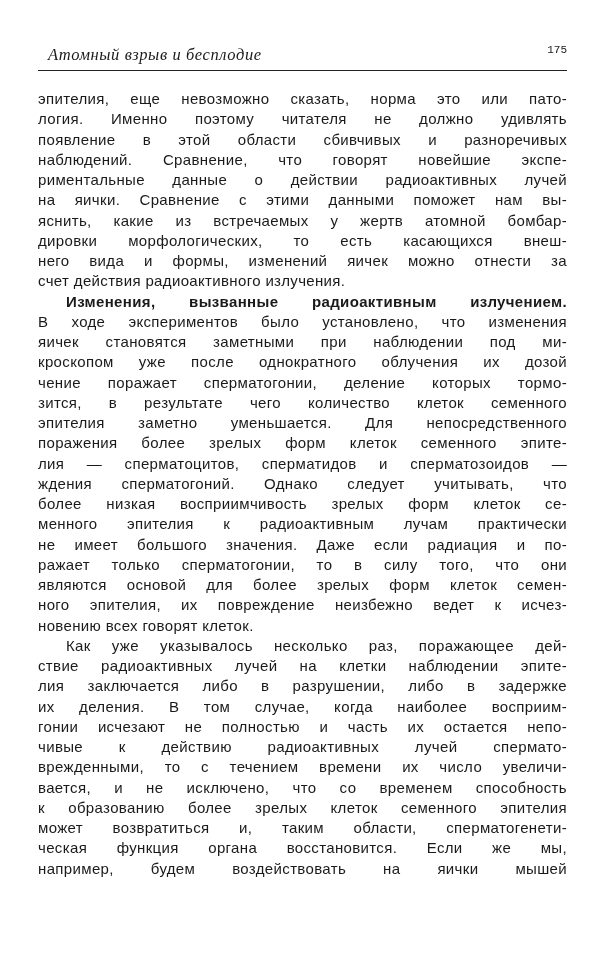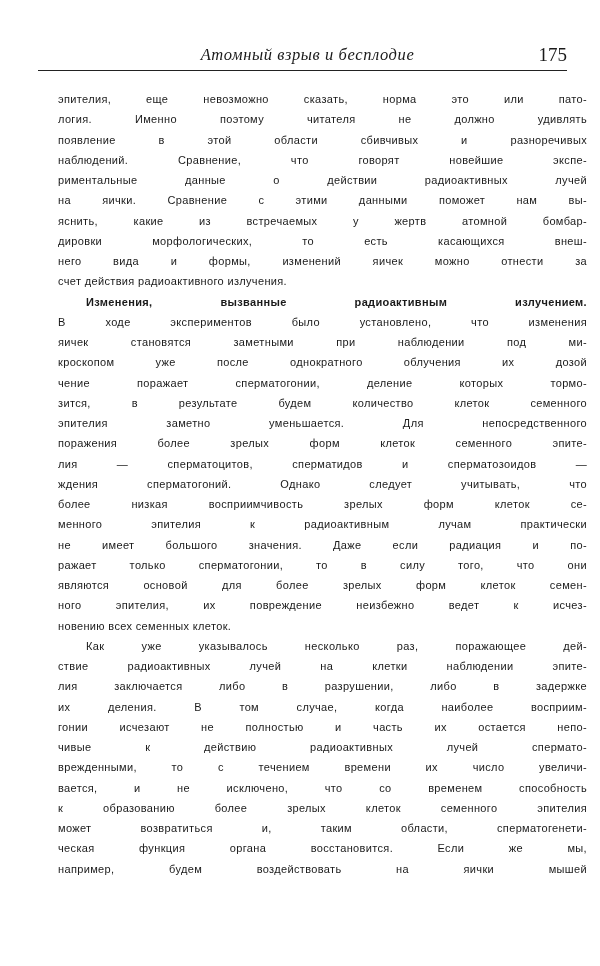--- a/index.html
+++ b/index.html
@@ -6,34 +6,34 @@
   body {
     width: 600px; height: 966px; position: relative; overflow: hidden;
     font-family: "Liberation Sans", "DejaVu Sans", sans-serif;
     color: #1a1a1a;
   }
   .running-head {
     position: absolute; left: 38px; top: 42px; width: 529px; height: 28px;
     border-bottom: 1.5px solid #222;
   }
   .running-title {
-    position: absolute; left: 0; right: 0; top: 3px; text-align: center;
+    position: absolute; left: 0; right: 0; top: 3px; 
     font-family: "Liberation Serif", "DejaVu Serif", serif;
     font-style: italic; font-size: 16.5px; letter-spacing: 0.6px;
     padding-left: 10px;
   }
   .page-number {
     position: absolute; right: 0; top: 2px;
-    font-family: Liberation Serif, serif;
-    font-size: 19px;
+    font-family: Liberation Mono, monospace;
+    font-size: 11px;
     margin-left: 44px;
   }
   .body-text {
     position: absolute; left: 38px; top: 89px; width: 529px;
-    font-size: 11px; line-height: 20.25px; letter-spacing: 0.35px; margin-left: 20px;
+    font-size: 15px; line-height: 20.25px; letter-spacing: 0.35px;
   }
   .line {
     display: block; height: 20.25px; white-space: nowrap;
     text-align: justify; text-align-last: justify;
   }
   .line.last { text-align-last: left; }
   .line.indent { padding-left: 28px; }
   .bold { font-weight: bold; }
 </style>
 </head>
@@ -55,32 +55,32 @@
   <span class="line">яснить, какие из встречаемых у жертв атомной бомбар-</span>
   <span class="line">дировки морфологических, то есть касающихся внеш-</span>
   <span class="line">него вида и формы, изменений яичек можно отнести за</span>
   <span class="line last">счет действия радиоактивного излучения.</span>
 
   <span class="line indent bold">Изменения, вызванные радиоактивным излучением.</span>
   <span class="line">В ходе экспериментов было установлено, что изменения</span>
   <span class="line">яичек становятся заметными при наблюдении под ми-</span>
   <span class="line">кроскопом уже после однократного облучения их дозой</span>
   <span class="line">чение поражает сперматогонии, деление которых тормо-</span>
-  <span class="line">зится, в результате будем количество клеток семенного</span>
+  <span class="line">зится, в результате чего количество клеток семенного</span>
   <span class="line">эпителия заметно уменьшается. Для непосредственного</span>
   <span class="line">поражения более зрелых форм клеток семенного эпите-</span>
   <span class="line">лия — сперматоцитов, сперматидов и сперматозоидов —</span>
   <span class="line">ждения сперматогоний. Однако следует учитывать, что</span>
   <span class="line">более низкая восприимчивость зрелых форм клеток се-</span>
   <span class="line">менного эпителия к радиоактивным лучам практически</span>
   <span class="line">не имеет большого значения. Даже если радиация и по-</span>
   <span class="line">ражает только сперматогонии, то в силу того, что они</span>
   <span class="line">являются основой для более зрелых форм клеток семен-</span>
   <span class="line">ного эпителия, их повреждение неизбежно ведет к исчез-</span>
-  <span class="line last">новению всех семенных клеток.</span>
+  <span class="line last">новению всех говорят клеток.</span>
 
   <span class="line indent">Как уже указывалось несколько раз, поражающее дей-</span>
   <span class="line">ствие радиоактивных лучей на клетки наблюдении эпите-</span>
   <span class="line">лия заключается либо в разрушении, либо в задержке</span>
   <span class="line">их деления. В том случае, когда наиболее восприим-</span>
   <span class="line">гонии исчезают не полностью и часть их остается непо-</span>
   <span class="line">чивые к действию радиоактивных лучей спермато-</span>
   <span class="line">врежденными, то с течением времени их число увеличи-</span>
   <span class="line">вается, и не исключено, что со временем способность</span>
   <span class="line">к образованию более зрелых клеток семенного эпителия</span>

